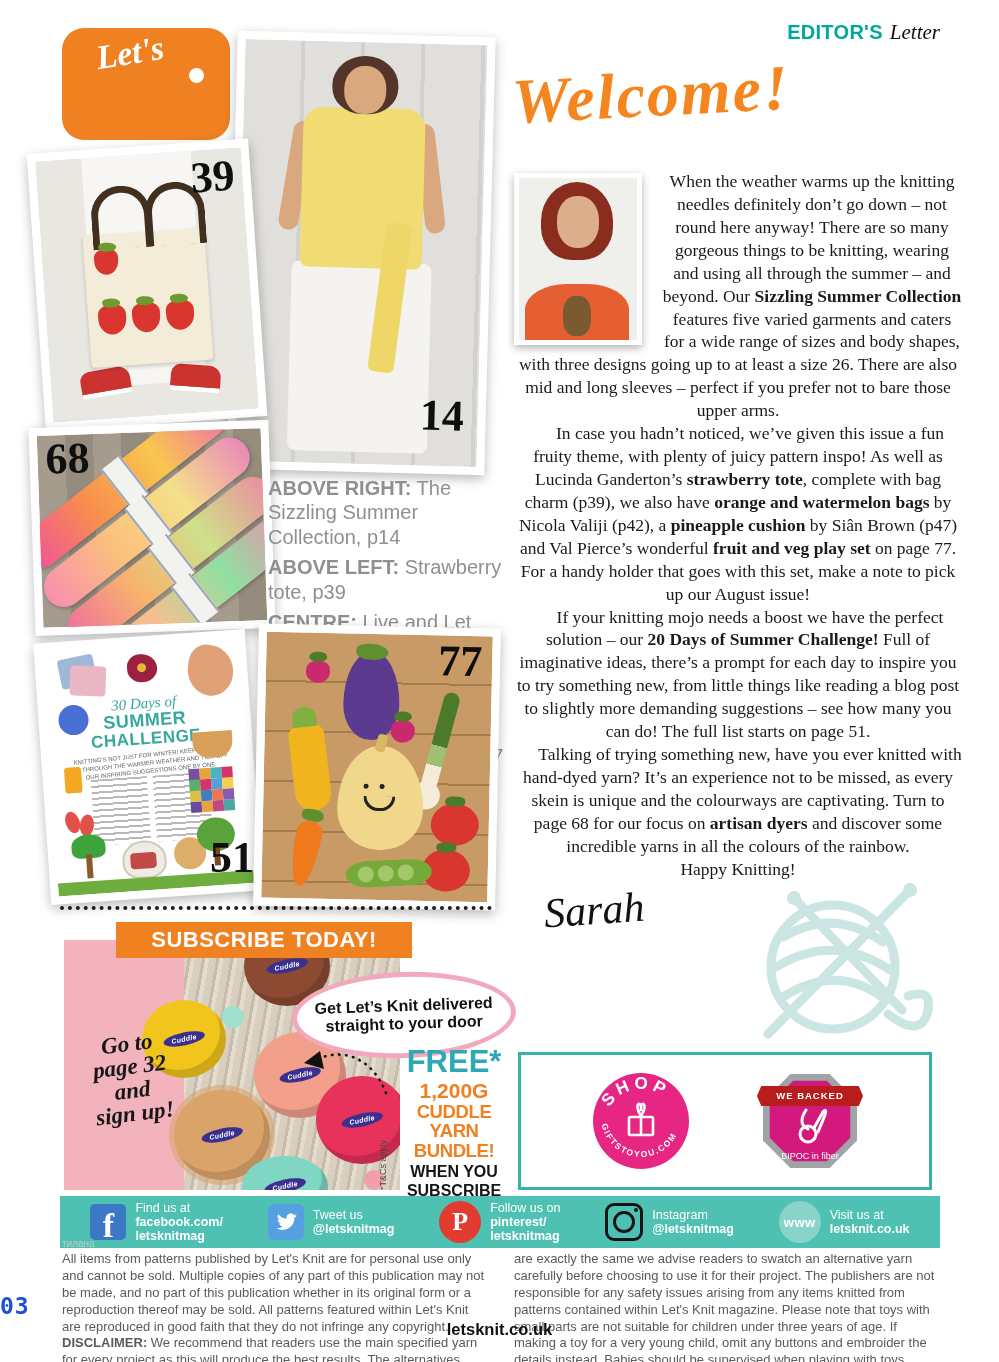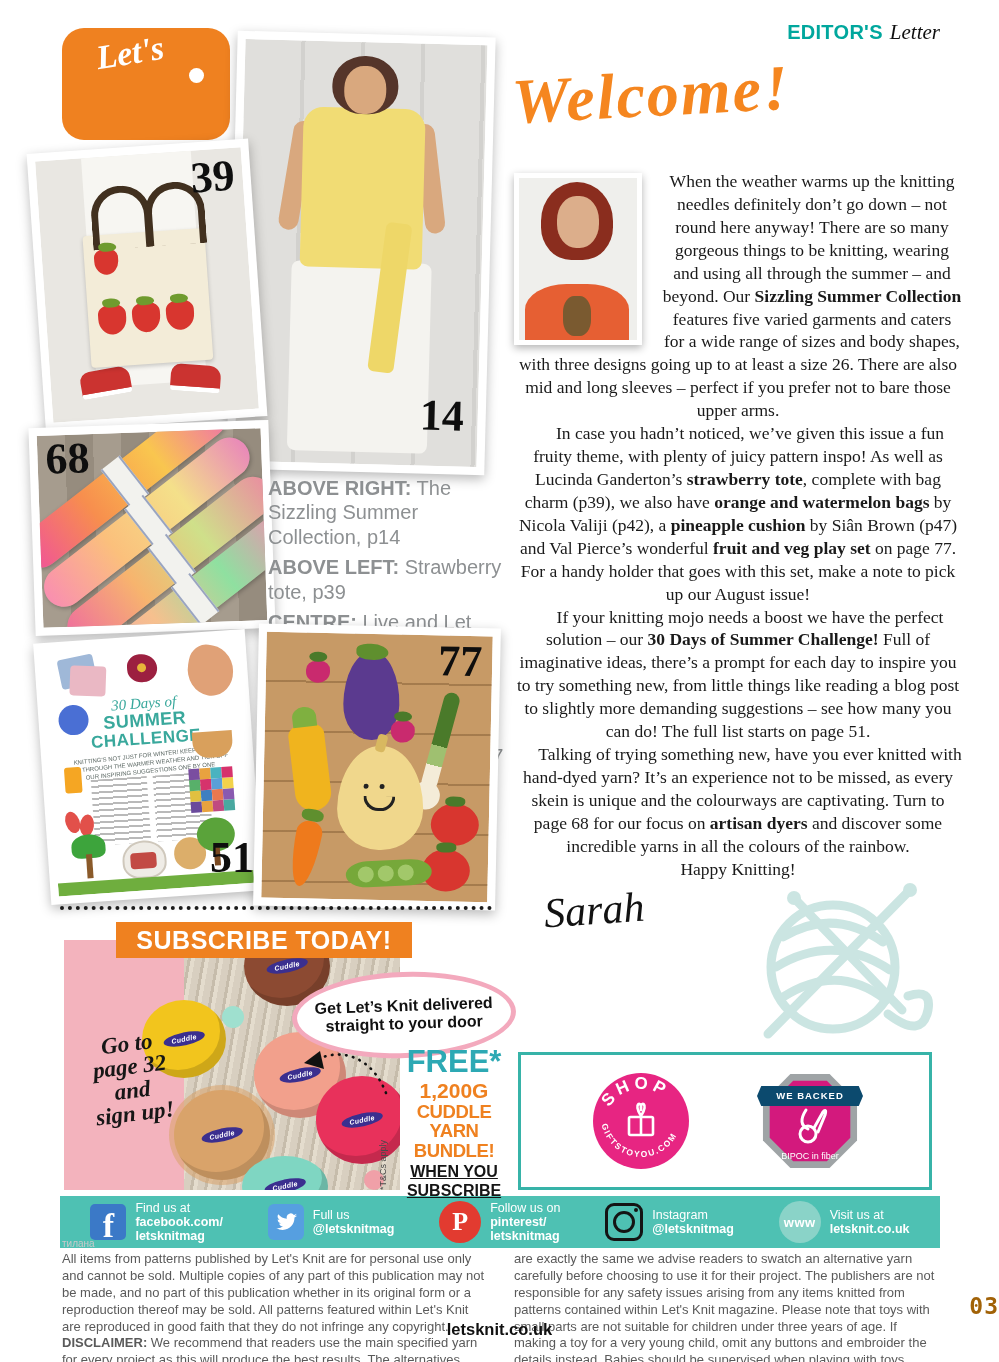--- a/index.html
+++ b/index.html
@@ -122,21 +122,21 @@
   .pea{position:absolute;top:5px;width:16px;height:16px;background:#a2c86a;border-radius:50%;box-shadow:20px 0 #a2c86a,40px 0 #a2c86a;left:12px;}
 
   
   .captions{left:268px;top:476px;width:238px;}
   .captions p{margin:0 0 6px;font-size:20px;line-height:1.22;color:#8d9092;}
   .captions b{color:#8d9092;}
 
   
   .dotted-rule{left:60px;top:906px;width:432px;height:0;border-top:4px dotted #1c1c1c;}
   .sub-banner{left:116px;top:922px;width:296px;height:36px;background:#EF8120;color:#fff;z-index:6;
-              font-size:25px;font-weight:800;text-align:center;line-height:36px;letter-spacing:.5px;}
+              font-size:22px;font-weight:800;text-align:center;line-height:36px;letter-spacing:.5px;}
   .sub-photo{left:64px;top:940px;width:336px;height:250px;background:#f3b3bd;overflow:hidden;}
   .sub-knit{position:absolute;left:120px;top:0;right:0;bottom:0;
             background:repeating-linear-gradient(100deg,#d8cfc0 0 7px,#c6bcab 7px 10px,#e4dccd 10px 14px);}
   .ball{position:absolute;border-radius:50%;box-shadow:inset -6px -8px 0 rgba(0,0,0,.15);}
   .ball-label{position:absolute;left:50%;top:50%;transform:translate(-50%,-50%) rotate(-12deg);
               background:#3b2f8f;color:#fff;font-size:7px;font-style:italic;font-weight:bold;
               padding:3px 8px;border-radius:50%;letter-spacing:.3px;}
   .ball.yellow{left:78px;top:60px;width:84px;height:78px;background:#f2c51d;}
   .ball.brown{left:180px;top:-14px;width:86px;height:80px;background:#8c4a32;}
   .ball.peach{left:190px;top:92px;width:92px;height:86px;background:#f2a08c;}
@@ -148,21 +148,21 @@
   .handwrite{position:absolute;left:12px;top:92px;width:110px;font-family:cursive;font-style:italic;
              font-weight:bold;font-size:23px;line-height:1.02;color:#161616;transform:rotate(-7deg);text-align:center;z-index:5;}
   .bubble{left:292px;top:972px;width:214px;height:76px;background:#fff;border:5px solid #f3a9bd;border-radius:50%;
           transform:rotate(-2deg);z-index:7;display:flex;flex-direction:column;justify-content:center;text-align:center;}
   .bubble div{font-size:16px;font-weight:800;line-height:1.12;color:#111;}
   .arrow-svg{left:300px;top:1043px;width:92px;height:58px;z-index:7;}
   .free-stack{left:392px;top:1046px;width:124px;text-align:center;z-index:7;line-height:1;}
   .free-line{font-size:31px;font-weight:800;color:#2DA9B4;letter-spacing:0;}
   .wt-line{font-size:21px;font-weight:800;color:#EF8120;margin-top:3px;}
   .bun-line{font-size:18.5px;font-weight:800;color:#EF8120;letter-spacing:-.4px;margin-top:2px;}
-  .when-line{font-size:16px;font-weight:800;color:#151515;margin-top:3px;text-decoration:underline;}
+  .when-line{font-size:16px;font-weight:800;color:#151515;margin-top:3px;}
   .tcs{left:378px;top:1090px;height:100px;writing-mode:vertical-rl;transform:rotate(180deg);
        font-size:9px;color:#4a4a4a;z-index:7;}
 
   
   .eyebrow{top:20px;right:59px;display:flex;gap:7px;align-items:baseline;}
   .eyebrow .cap{font-size:20px;font-weight:800;color:#00A79D;letter-spacing:.3px;}
   .eyebrow .it{font-family:"Liberation Serif",serif;font-style:italic;font-size:21px;color:#101010;}
   .welcome{left:512px;top:58px;font-family:cursive;font-style:italic;font-weight:bold;
            font-size:64px;color:#F5861F;transform:rotate(-3deg);letter-spacing:2px;z-index:2;}
   .letter{left:514px;top:170px;width:448px;font-family:"Liberation Serif",serif;font-size:17.5px;
@@ -192,21 +192,21 @@
   .aw1{font-size:11px;font-weight:800;letter-spacing:.5px;border-bottom:1px solid #fff;display:inline-block;padding-bottom:1px;}
   .aw2{font-size:6.5px;letter-spacing:1.5px;}
   .aw3{font-size:6.5px;letter-spacing:1px;}
   .aw4{font-size:12.5px;font-weight:800;letter-spacing:.5px;}
   .aw5{display:inline-block;background:#caa22a;color:#15100a;font-size:7px;font-weight:800;padding:1px 5px;margin-top:2px;border-radius:2px;}
   .logo-bipoc{width:98px;height:98px;position:relative;}
   .octo-outer{position:absolute;inset:0;background:#9fa4a6;
       clip-path:polygon(30% 2%,70% 2%,98% 30%,98% 70%,70% 98%,30% 98%,2% 70%,2% 30%);}
   .octo-inner{position:absolute;inset:7px;background:#d3197d;
       clip-path:polygon(30% 2%,70% 2%,98% 30%,98% 70%,70% 98%,30% 98%,2% 70%,2% 30%);}
-  .ribbon{position:absolute;left:-4px;right:-4px;top:14px;height:20px;background:#0c4a6e;z-index:2;
+  .ribbon{position:absolute;left:-4px;right:-4px;top:14px;height:20px;background:#b91c1c;z-index:2;
           clip-path:polygon(4% 0,96% 0,100% 50%,96% 100%,4% 100%,0 50%);
           color:#fff;font-size:9.5px;font-weight:800;letter-spacing:1px;text-align:center;line-height:20px;}
   .bipoc-glyph{position:absolute;left:29px;top:34px;width:40px;height:40px;z-index:2;}
   .bipoc-label{position:absolute;left:0;right:0;bottom:9px;text-align:center;color:#fff;font-size:9px;z-index:2;}
   .logo-crafts{width:96px;height:96px;position:relative;border-radius:50%;background:#EE5F90;
                box-shadow:0 0 0 2px #fff,0 0 0 4px #f2a3bd;}
   .cr1{position:absolute;left:17px;top:16px;font-family:cursive;font-style:italic;font-size:16px;color:#fff;}
   .cr2{position:absolute;left:0;right:0;top:36px;text-align:center;font-size:17px;font-weight:800;color:#fff;letter-spacing:1px;}
   .cr3{position:absolute;left:0;right:0;top:58px;text-align:center;font-size:9px;color:#fff;letter-spacing:3px;}
 
@@ -225,22 +225,22 @@
   .ig-icon{width:32px;height:32px;border:3px solid #141414;border-radius:9px;position:relative;}
   .ig-icon::before{content:"";position:absolute;inset:5px;border:3px solid #141414;border-radius:50%;}
   .ig-icon::after{content:"";position:absolute;top:2px;right:2px;width:4px;height:4px;background:#141414;border-radius:50%;}
   .www-icon{width:42px;height:42px;background:#8AD3C8;border-radius:50%;color:#fff;display:flex;align-items:center;
             justify-content:center;font-size:13px;font-weight:bold;letter-spacing:.5px;}
 
   
   .scanmark{left:62px;top:1238px;font-size:10px;color:#c9c9c9;}
   .fineprint{left:62px;top:1251px;width:878px;display:flex;gap:26px;}
   .fineprint div{flex:1;font-size:13px;line-height:1.3;color:#5a5a5a;}
-  .pagenum{left:0;right:0;top:1293px;text-align:right;font-family:"DejaVu Sans Mono",monospace;
-           font-size:23px;font-weight:bold;color:#a16207;letter-spacing:1px;}
+  .pagenum{left:0;right:0;top:1293px;text-align:left;font-family:"DejaVu Sans Mono",monospace;
+           font-size:23px;font-weight:bold;color:#1d4ed8;letter-spacing:1px;}
   .site{left:0;right:0;top:1320px;text-align:center;font-size:16.5px;font-weight:800;color:#101010;}
 </style>
 </head>
 <body>
 
 <div class="page">
 
   <div class="abs masthead">
     <span class="brand-script">Let's</span>
     <span class="brand-dot"></span>
@@ -420,21 +420,21 @@
 
   <div class="abs letter">
     <div class="editor-photo">
       <span class="ed-hair"></span>
       <span class="ed-face"></span>
       <span class="ed-body"></span>
       <span class="ed-spot"></span>
     </div>
     <p><span>When the weather warms up the knitting needles definitely don’t go down – not round here anyway! There are so many gorgeous things to be knitting, wearing and using all through the summer – and beyond. Our </span><b>Sizzling Summer Collection</b><span> features five varied garments and caters for a wide range of sizes and body shapes, with three designs going up to at least a size 26. There are also mid and long sleeves – perfect if you prefer not to bare those upper arms.</span></p>
     <p class="ind"><span>In case you hadn’t noticed, we’ve given this issue a fun fruity theme, with plenty of juicy pattern inspo! As well as Lucinda Ganderton’s </span><b>strawberry tote</b><span>, complete with bag charm (p39), we also have </span><b>orange and watermelon bags</b><span> by Nicola Valiji (p42), a </span><b>pineapple cushion</b><span> by Siân Brown (p47) and Val Pierce’s wonderful </span><b>fruit and veg play set</b><span> on page 77. For a handy holder that goes with this set, make a note to pick up our August issue!</span></p>
-    <p class="ind"><span>If your knitting mojo needs a boost we have the perfect solution – our </span><b>30 Days of Summer Challenge!</b><span> Full of imaginative ideas, there’s a prompt for each day to inspire you to try something new, from little things like reading a blog post to slightly more demanding suggestions – see how many you can do! The full list starts on page 51.</span></p>
+    <p class="ind"><span>If your knitting mojo needs a boost we have the perfect solution – our </span><b>20 Days of Summer Challenge!</b><span> Full of imaginative ideas, there’s a prompt for each day to inspire you to try something new, from little things like reading a blog post to slightly more demanding suggestions – see how many you can do! The full list starts on page 51.</span></p>
     <p class="ind"><span>Talking of trying something new, have you ever knitted with hand-dyed yarn? It’s an experience not to be missed, as every skein is unique and the colourways are captivating. Turn to page 68 for our focus on </span><b>artisan dyers</b><span> and discover some incredible yarns in all the colours of the rainbow.</span></p>
     <p class="closing">Happy Knitting!</p>
     <span class="signature">Sarah</span>
   </div>
 
   <div class="abs logos">
     <svg width="100" height="100" viewBox="0 0 100 100">
       <circle cx="50" cy="50" r="48" fill="#E72582"></circle>
       <defs>
         <path id="arcT" d="M14,54 A36,36 0 0 1 86,54"></path>
@@ -478,21 +478,21 @@
         <b>letsknitmag</b>
       </div>
     </div>
     <div class="f-item">
       <div class="tw-icon">
         <svg width="24" height="24" viewBox="0 0 32 32">
             <path fill="#fff" d="M30.9,7.2c-1,.5-2.1.8-3.2,1a5.6,5.6,0,0,0,2.4-3.1,11,11,0,0,1-3.5,1.4,5.5,5.5,0,0,0-9.5,5A15.7,15.7,0,0,1,5.7,5.7,5.5,5.5,0,0,0,7.4,13a5.5,5.5,0,0,1-2.5-.7v.1a5.5,5.5,0,0,0,4.4,5.4,5.6,5.6,0,0,1-2.5.1A5.5,5.5,0,0,0,12,21.7,11.1,11.1,0,0,1,3,24.1a15.6,15.6,0,0,0,8.5,2.5c10.2,0,15.8-8.5,15.8-15.8v-.7A11.3,11.3,0,0,0,30.9,7.2Z"></path>
           </svg>
       </div>
       <div class="f-text">
-        <span>Full us</span>
+        <span>Tweet us</span>
         <b>@letsknitmag</b>
       </div>
     </div>
     <div class="f-item">
       <div class="pin-icon">
           <span>P</span>
         </div>
       <div class="f-text">
         <span>Follow us on</span>
         <b>pinterest/</b>

